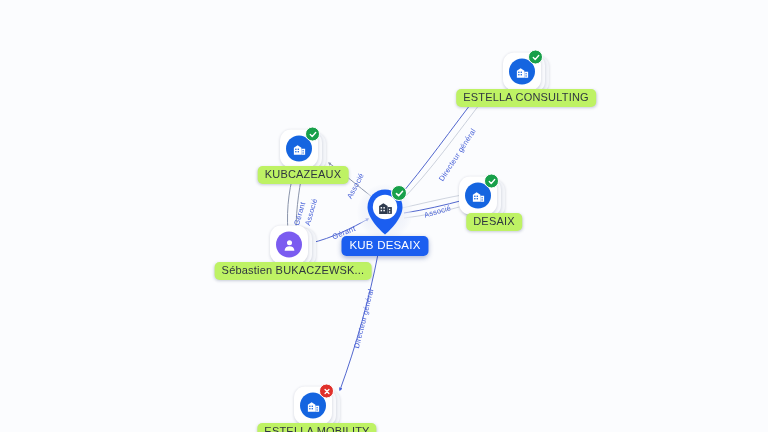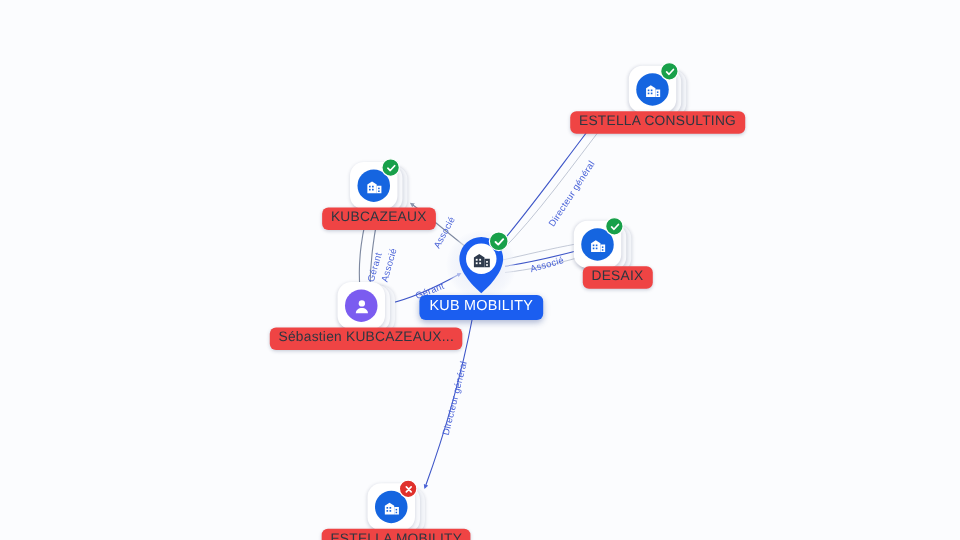--- a/index.html
+++ b/index.html
@@ -77,21 +77,21 @@
     z-index: 6;
   }
   .badge.ok  { background: #18a04a; }
   .badge.bad { background: #e0302b; }
   .badge svg { display:block; }
 
   
   .node-label {
     position: absolute;
     transform: translate(-50%, 0);
-    background: #ef4444;
+    background: #bef264;
     border-radius: 5px;
     padding: 2px 7px 3px 7px;
     font-size: 11px;
     line-height: 13px;
     color: #2f3640;
     white-space: nowrap;
     box-shadow: 0 1px 3px rgba(20,35,80,0.22);
     letter-spacing: 0.2px;
   }
   .node-label.selected {
@@ -258,21 +258,21 @@
       <div class="sheet s1"></div>
       <div class="glyph-wrap">
         <div class="disc person">
           <svg width="15" height="15" viewBox="0 0 16 16">
               <circle cx="8" cy="5.6" r="2.7" fill="#fff"></circle>
               <path d="M2.8 14c0-3 2.4-4.6 5.2-4.6s5.2 1.6 5.2 4.6z" fill="#fff"></path>
             </svg>
         </div>
       </div>
     </div>
-    <div class="node-label" style="left:0px; top:16px;">Sébastien KUBCAZEAUX...</div>
+    <div class="node-label" style="left:0px; top:16px;">Sébastien BUKACZEWSK...</div>
   </div>
 
   <div class="node" style="left:317px; top:407px;">
     <div class="card-stack" style="width:46px;height:41px;">
       <div class="sheet s3"></div>
       <div class="sheet s2"></div>
       <div class="sheet s1"></div>
       <div class="glyph-wrap">
         <div class="disc company">
           <svg width="15" height="15" viewBox="0 0 16 16">
@@ -314,16 +314,16 @@
           <rect x="11.2" y="9.2" width="1.3" height="1.3" fill="#ffffff"></rect>
           <rect x="11.2" y="11.6" width="1.3" height="1.3" fill="#ffffff"></rect>
         </svg>
       </div>
       <div class="badge ok" style="left:26px; top:-3px; width:14px; height:14px;">
         <svg width="9" height="9" viewBox="0 0 10 10">
             <path d="M1.6 5.1 L4 7.4 L8.4 2.6" fill="none" stroke="#fff" stroke-width="1.7" stroke-linecap="round" stroke-linejoin="round"></path>
           </svg>
       </div>
     </div>
-    <div class="node-label selected" style="left:0px; top:24px;">KUB MOBILITY</div>
+    <div class="node-label selected" style="left:0px; top:24px;">KUB DESAIX</div>
   </div>
 
 </div>
 
 </body></html>

